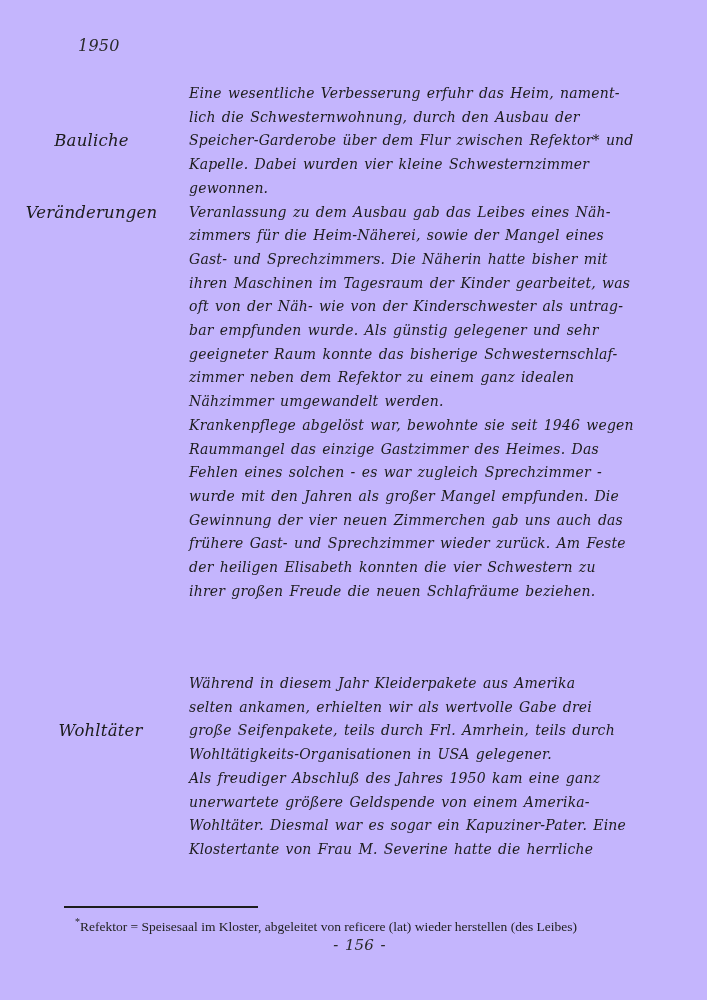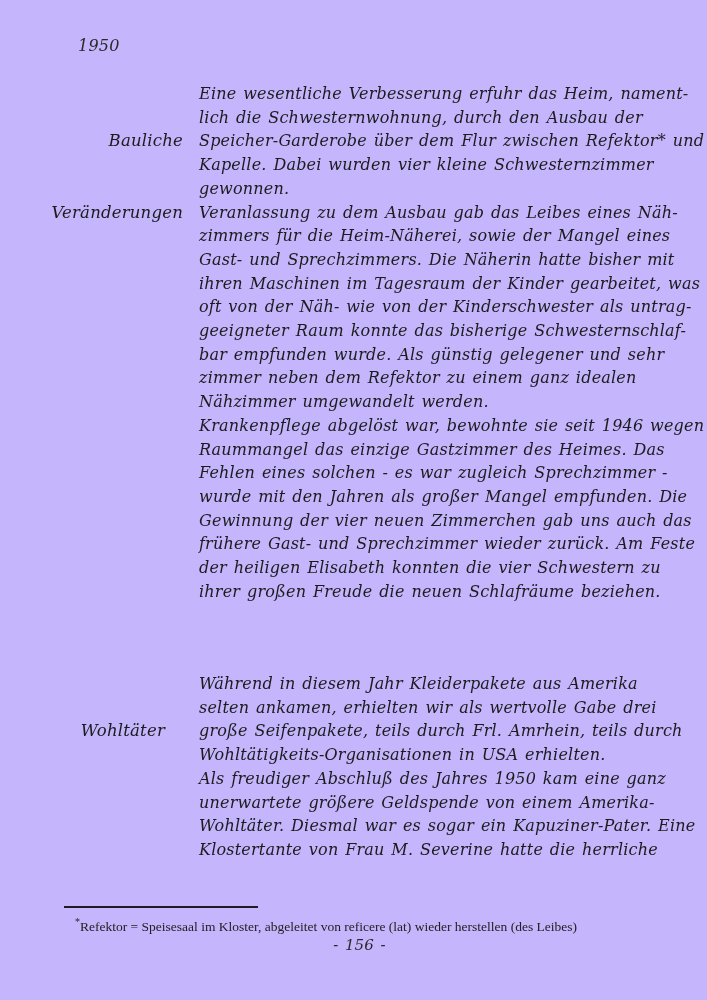--- a/index.html
+++ b/index.html
@@ -25,30 +25,30 @@
     position: absolute;
     left: 78px;
     top: 36px;
     font-size: 16px;
     color: #2a2a2a;
   }
   .col-heading {
     position: absolute;
     left: 0;
     width: 183px;
-    text-align: right;
+    text-align: center;
     font-size: 16.5px;
     line-height: 23.7px;
     white-space: pre;
   }
   .col-body {
     position: absolute;
-    left: 199px;
+    left: 189px;
     width: 475px;
-    font-size: 16px;
+    font-size: 14px;
     line-height: 23.7px;
   }
   .col-body .line, .col-heading .line {
     white-space: pre;
   }
   .sec1-heading, .sec1-body { top: 82px; }
   .sec2-heading, .sec2-body { top: 672px; }
   .sec2-heading { padding-right: 18px; box-sizing: border-box; padding-left: 36px; }
   .footnote-rule {
     position: absolute;
@@ -99,43 +99,43 @@
     <div class="line">Eine wesentliche Verbesserung erfuhr das Heim, nament-</div>
     <div class="line">lich die Schwesternwohnung, durch den Ausbau der</div>
     <div class="line">Speicher-Garderobe über dem Flur zwischen Refektor* und</div>
     <div class="line">Kapelle. Dabei wurden vier kleine Schwesternzimmer</div>
     <div class="line">gewonnen.</div>
     <div class="line">Veranlassung zu dem Ausbau gab das Leibes eines Näh-</div>
     <div class="line">zimmers für die Heim-Näherei, sowie der Mangel eines</div>
     <div class="line">Gast- und Sprechzimmers. Die Näherin hatte bisher mit</div>
     <div class="line">ihren Maschinen im Tagesraum der Kinder gearbeitet, was</div>
     <div class="line">oft von der Näh- wie von der Kinderschwester als untrag-</div>
+    <div class="line">bar empfunden wurde. Als günstig gelegener und sehr</div>
     <div class="line">geeigneter Raum konnte das bisherige Schwesternschlaf-</div>
-    <div class="line">bar empfunden wurde. Als günstig gelegener und sehr</div>
     <div class="line">zimmer neben dem Refektor zu einem ganz idealen</div>
     <div class="line">Nähzimmer umgewandelt werden.</div>
     <div class="line">Krankenpflege abgelöst war, bewohnte sie seit 1946 wegen</div>
     <div class="line">Raummangel das einzige Gastzimmer des Heimes. Das</div>
     <div class="line">Fehlen eines solchen - es war zugleich Sprechzimmer -</div>
     <div class="line">wurde mit den Jahren als großer Mangel empfunden. Die</div>
     <div class="line">Gewinnung der vier neuen Zimmerchen gab uns auch das</div>
     <div class="line">frühere Gast- und Sprechzimmer wieder zurück. Am Feste</div>
     <div class="line">der heiligen Elisabeth konnten die vier Schwestern zu</div>
     <div class="line">ihrer großen Freude die neuen Schlafräume beziehen.</div>
   </div>
 
   <div class="col-heading script sec2-heading">
     <div class="line">Wohltäter</div>
   </div>
 
   <div class="col-body script sec2-body">
     <div class="line">Während in diesem Jahr Kleiderpakete aus Amerika</div>
     <div class="line">selten ankamen, erhielten wir als wertvolle Gabe drei</div>
     <div class="line">große Seifenpakete, teils durch Frl. Amrhein, teils durch</div>
-    <div class="line">Wohltätigkeits-Organisationen in USA erhielten.</div>
+    <div class="line">Wohltätigkeits-Organisationen in USA gelegener.</div>
     <div class="line">Als freudiger Abschluß des Jahres 1950 kam eine ganz</div>
     <div class="line">unerwartete größere Geldspende von einem Amerika-</div>
     <div class="line">Wohltäter. Diesmal war es sogar ein Kapuziner-Pater. Eine</div>
     <div class="line">Klostertante von Frau M. Severine hatte die herrliche</div>
   </div>
 
   <div class="footnote-rule"></div>
   <div class="footnote"><span class="marker">*</span><span>Refektor = Speisesaal im Kloster, abgeleitet von reficere (lat) wieder herstellen (des Leibes)</span></div>
 
   <div class="page-number script">- 156 -</div>

